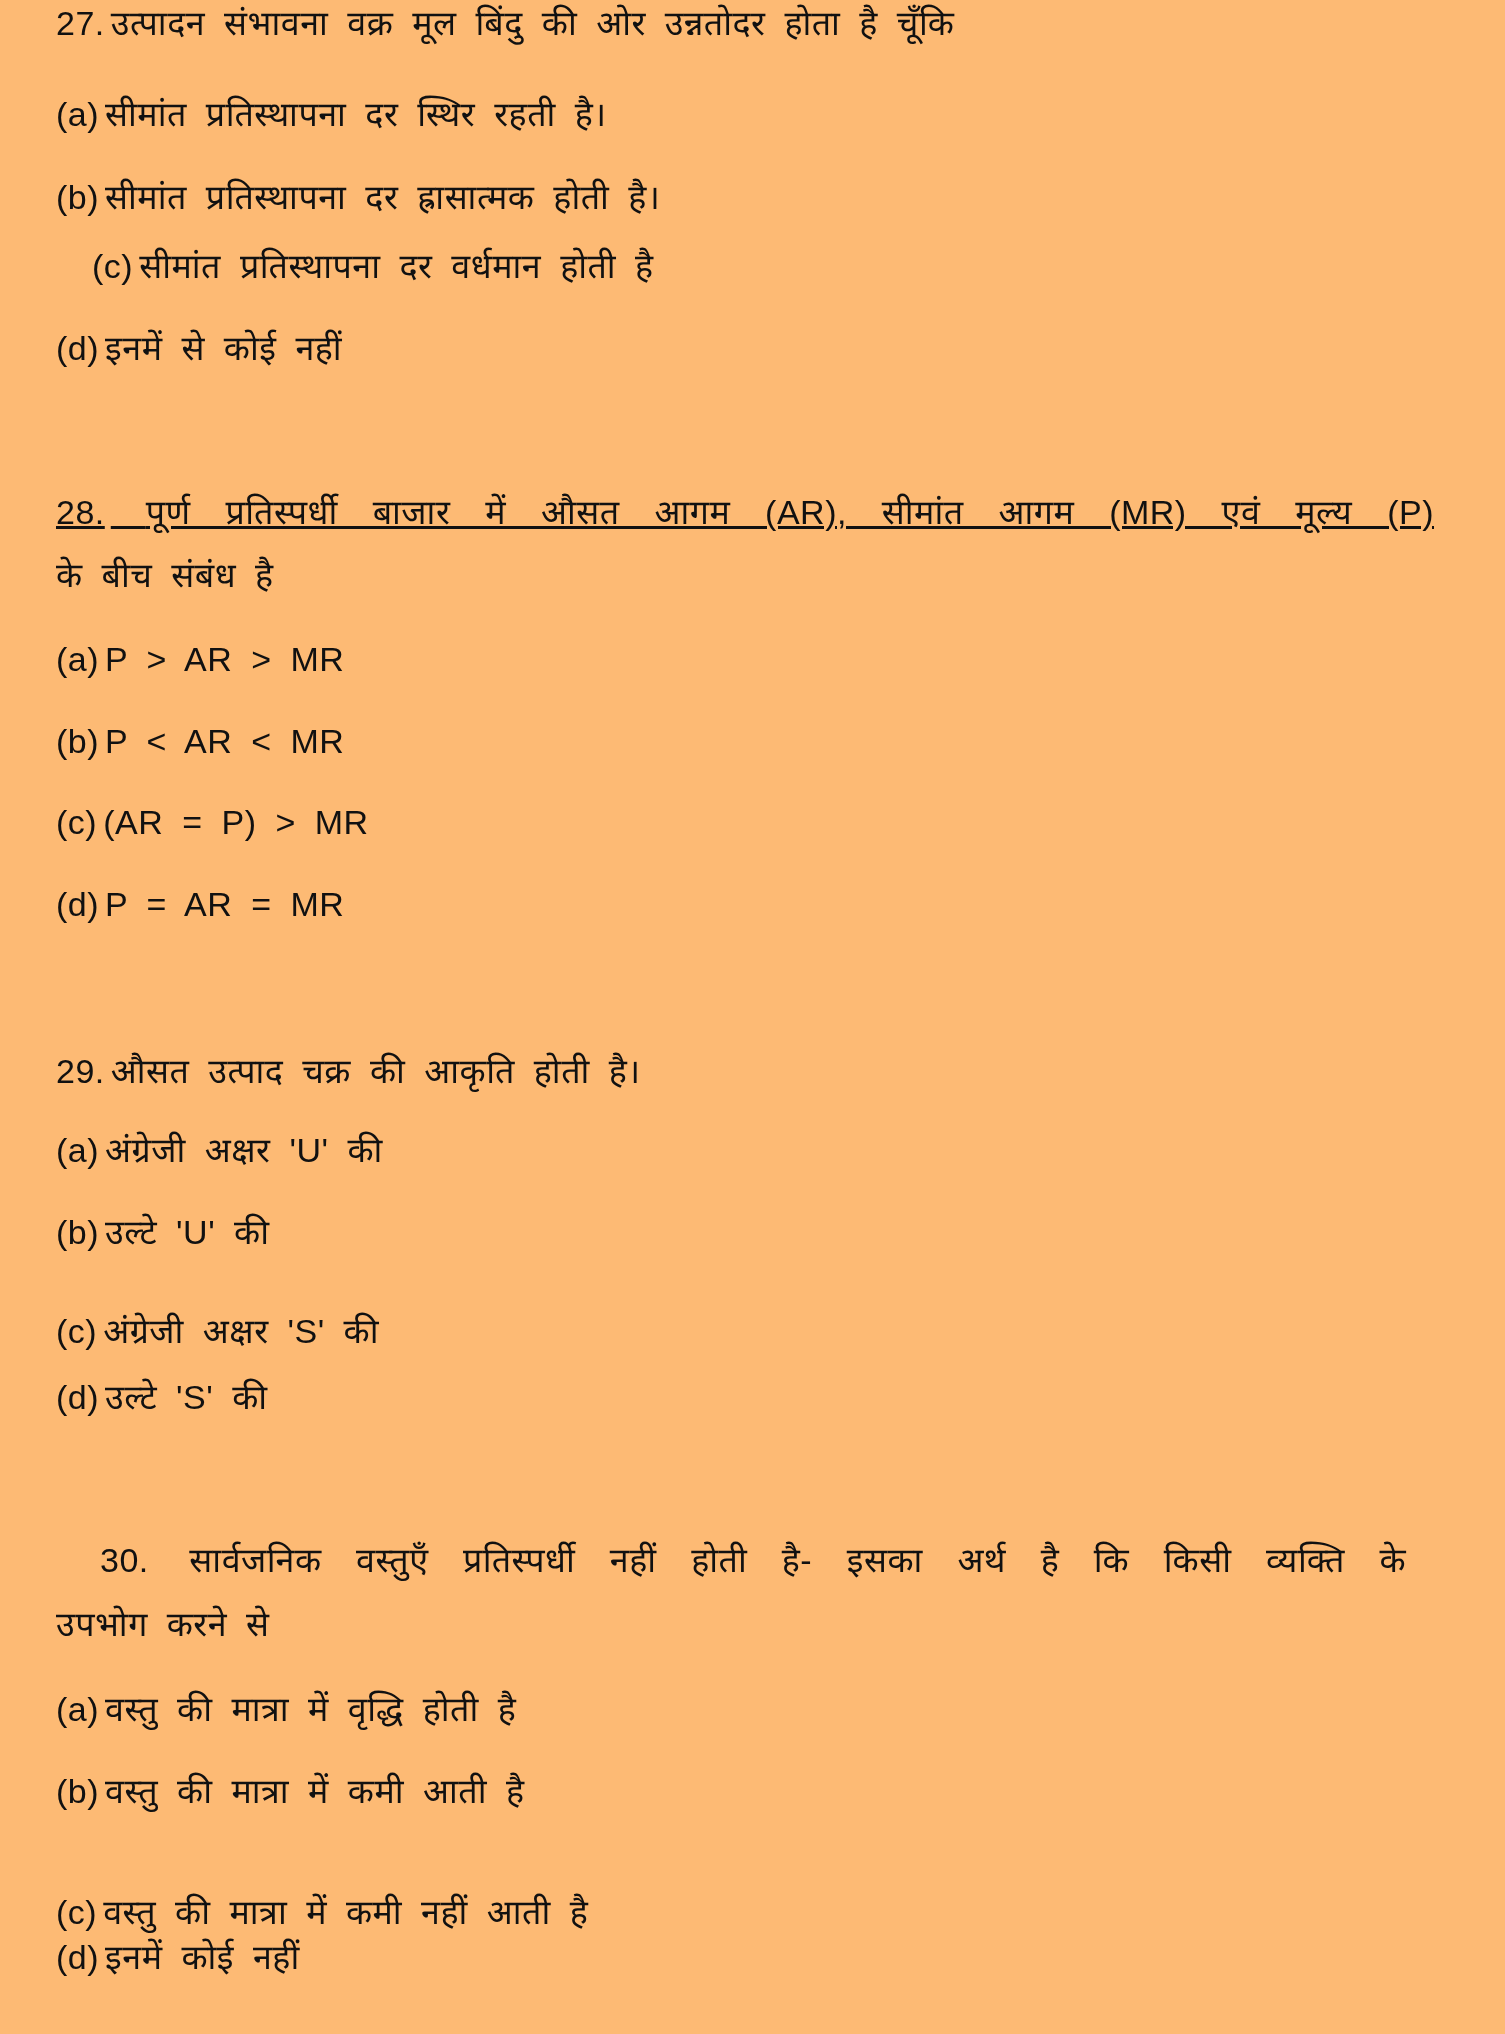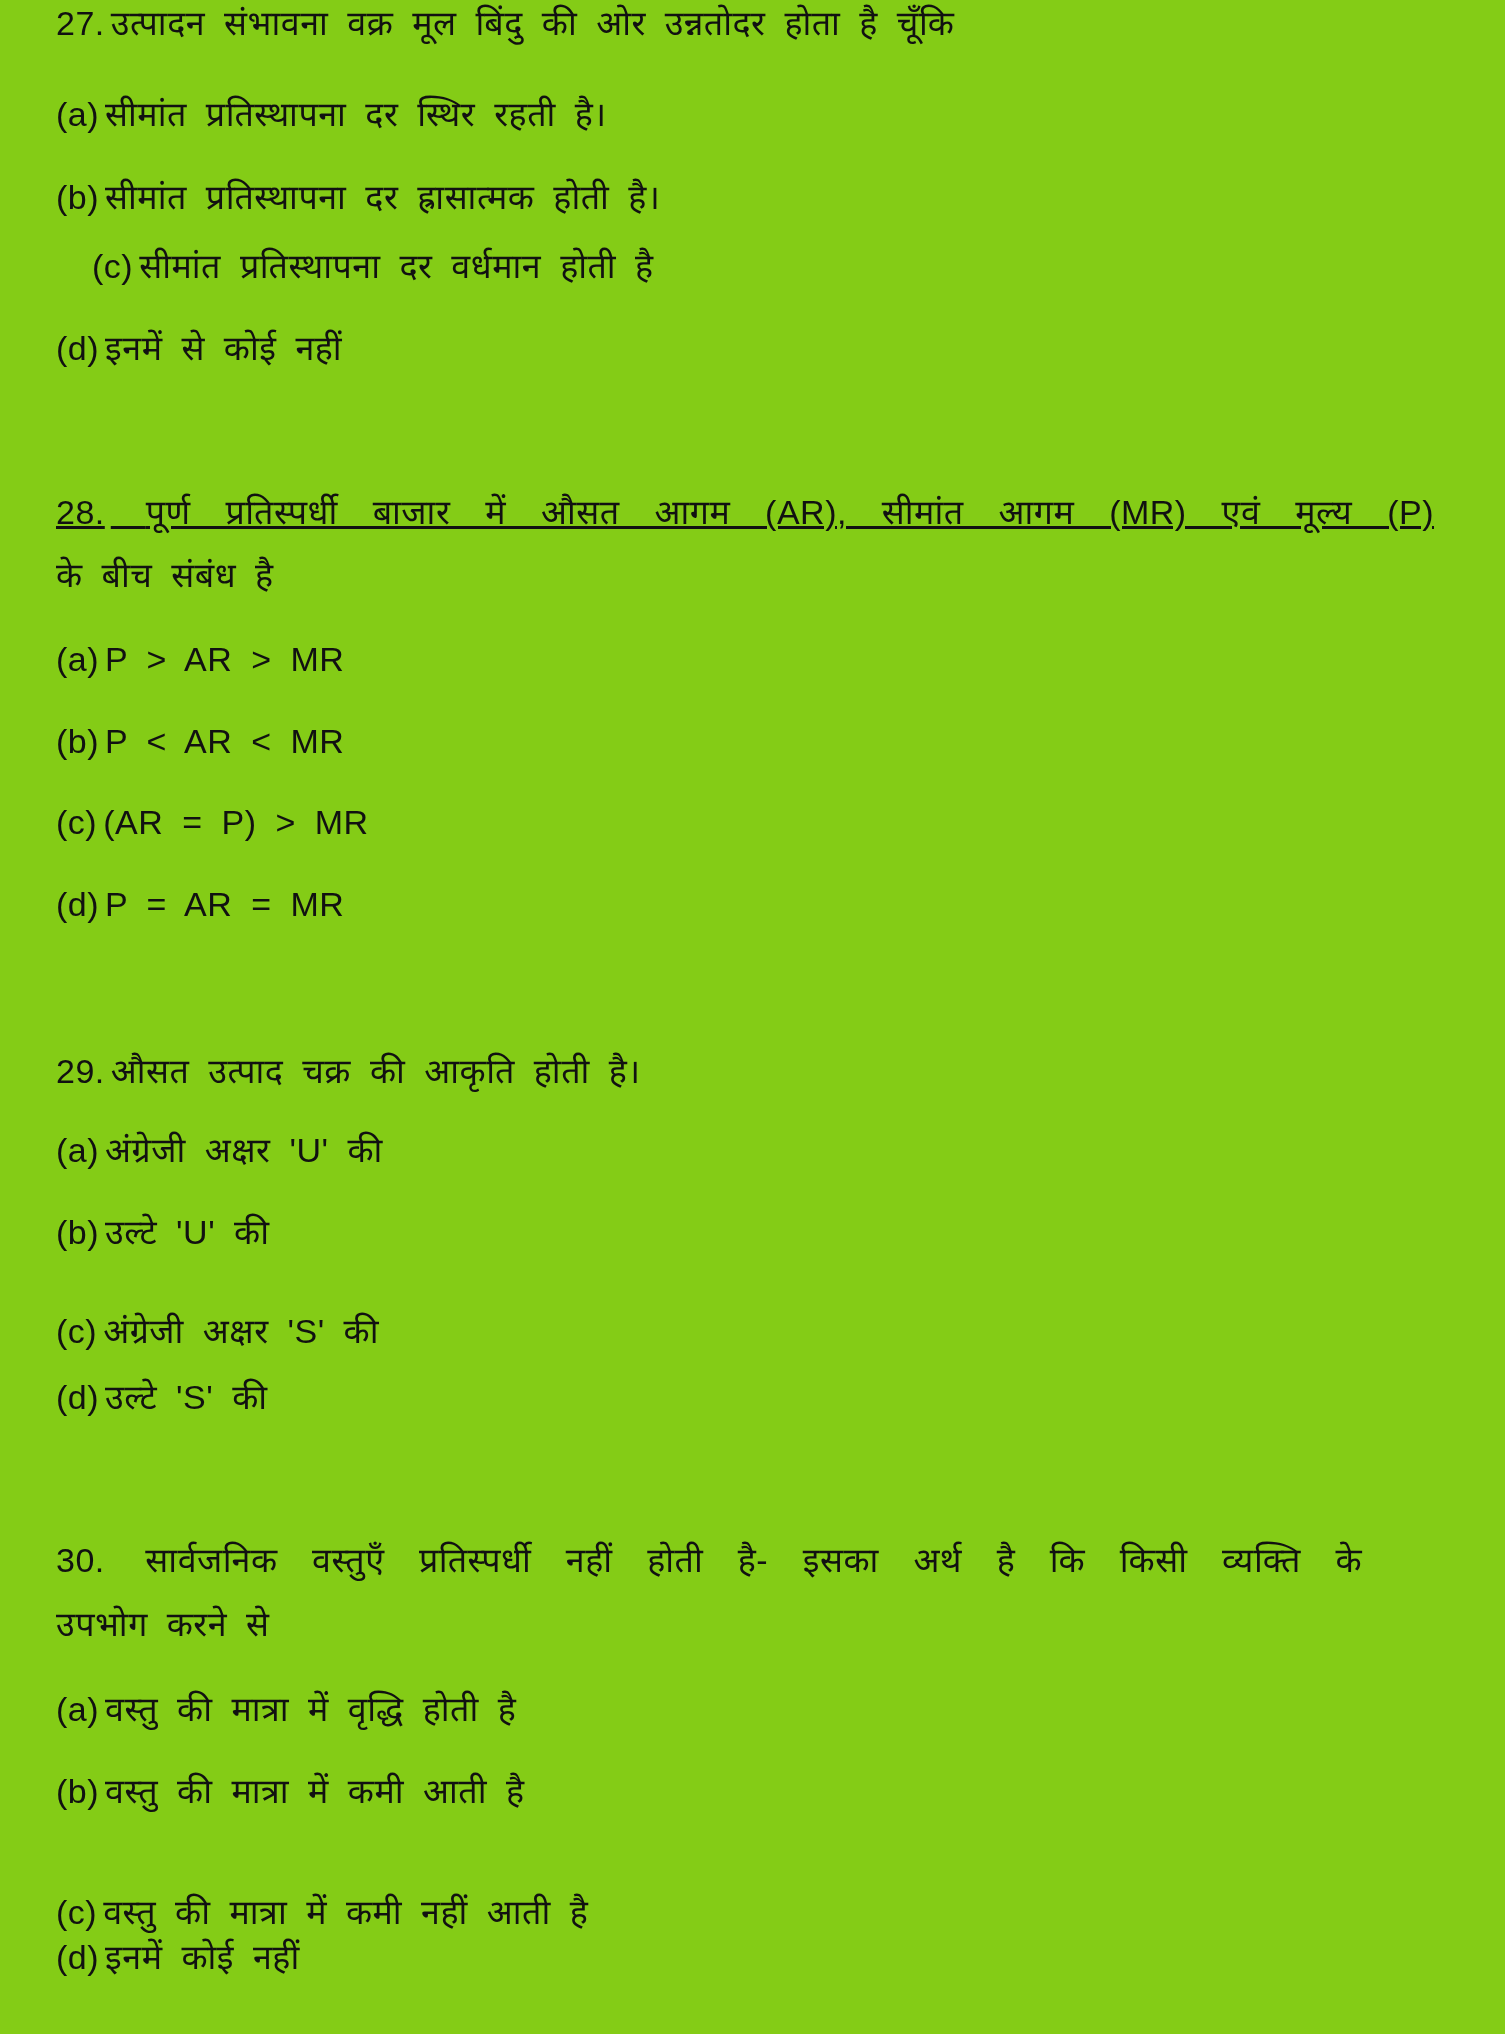--- a/index.html
+++ b/index.html
@@ -13,21 +13,21 @@
     position: relative;
     overflow: hidden;
     font-family: "Liberation Sans", sans-serif;
     color: #111111;
   }
   .page {
     position: absolute;
     left: 0; top: 0;
     width: 1505px;
     height: 2034px;
-    background: #84cc16;
+    background: #fdba74;
   }
   .line {
     position: absolute;
     left: 56px;
     font-size: 34px;
     line-height: 42px;
     height: 42px;
     white-space: nowrap;
     word-spacing: 9px;
     letter-spacing: 0.5px;
@@ -37,20 +37,21 @@
     text-align: justify;
     text-align-last: justify;
     white-space: normal;
     text-decoration: underline;
   }
   .line.justify30 {
     width: 1306px;
     text-align: justify;
     text-align-last: justify;
     white-space: normal;
+    margin-left: 44px;
   }
   .qnum { margin-right: 6px; }
   .opt-label { margin-right: 6px; }
 </style>
 </head>
 <body>
 
 <div class="page">
 
   <div>

